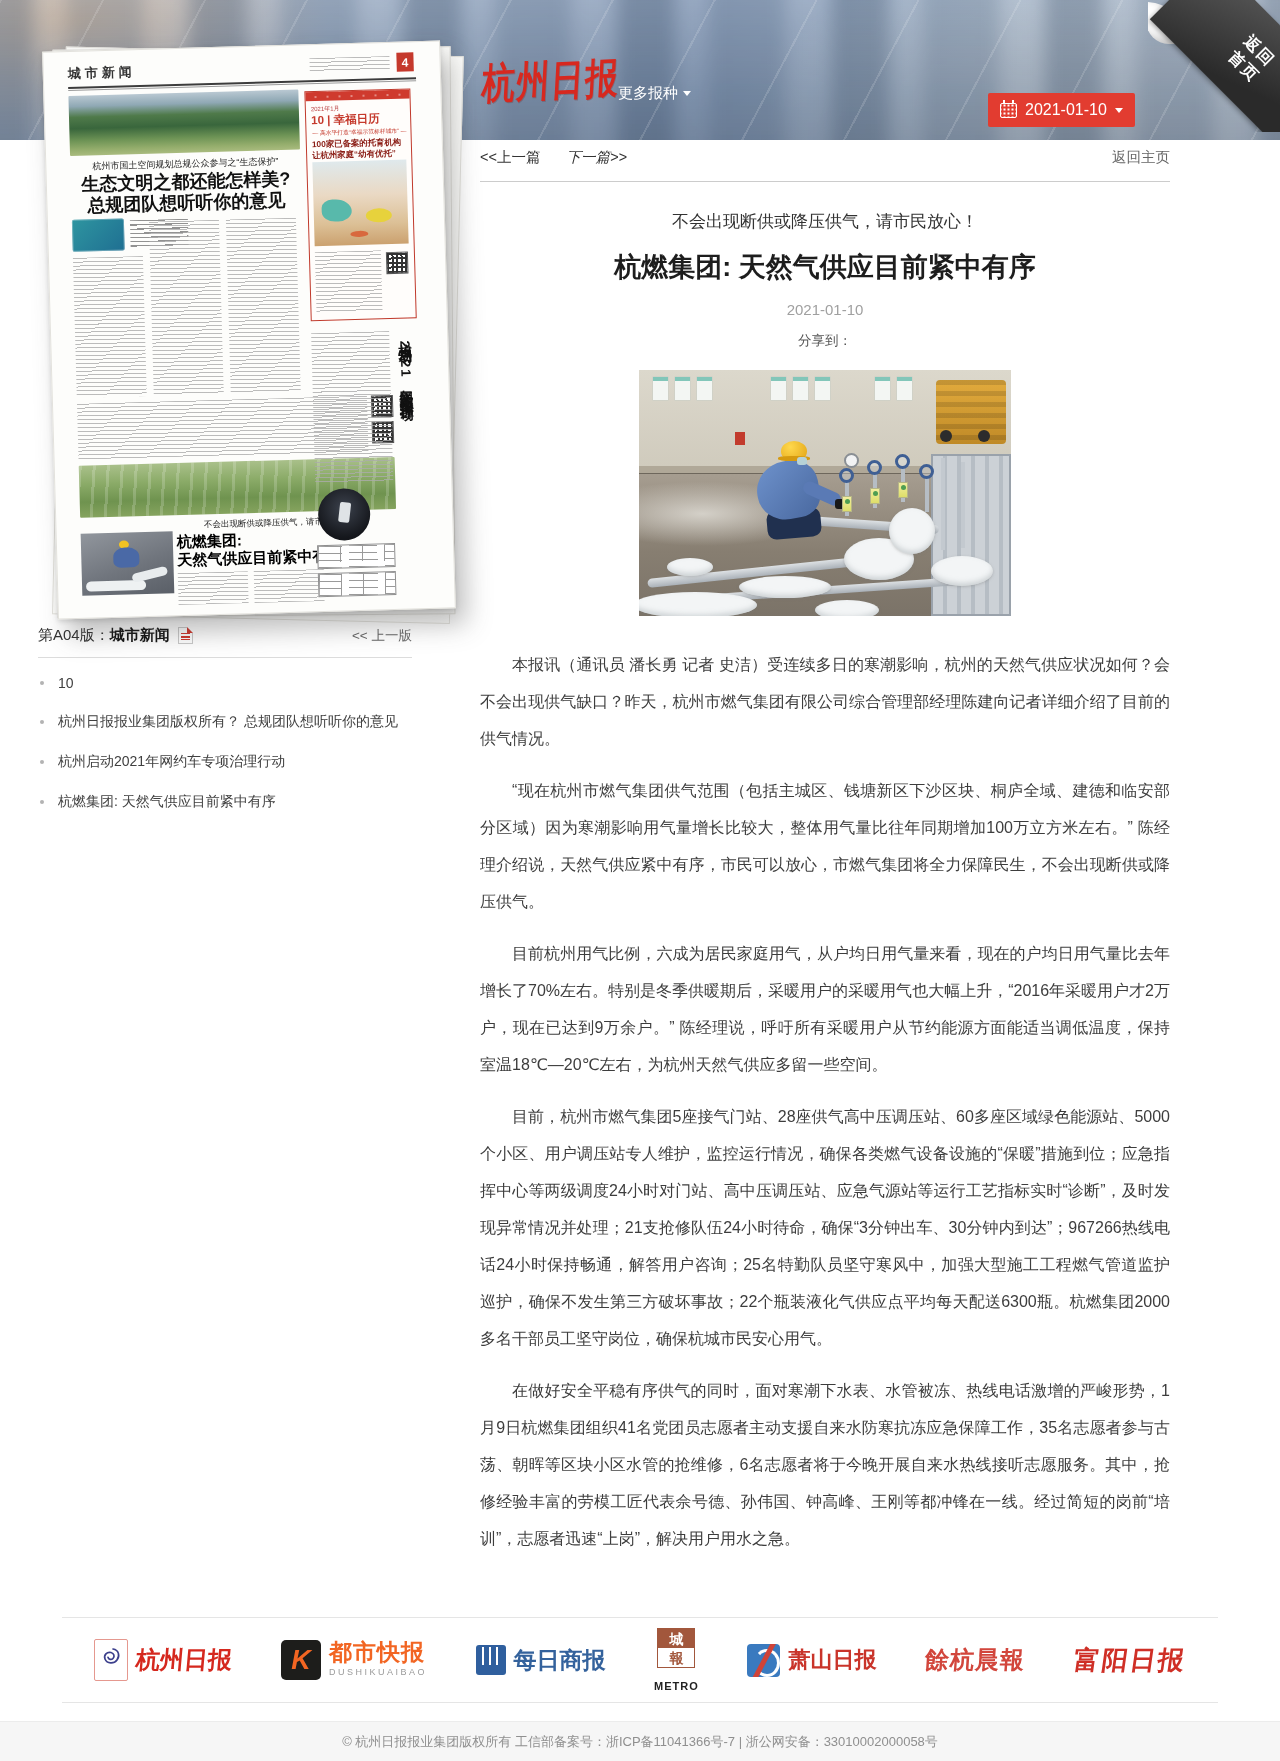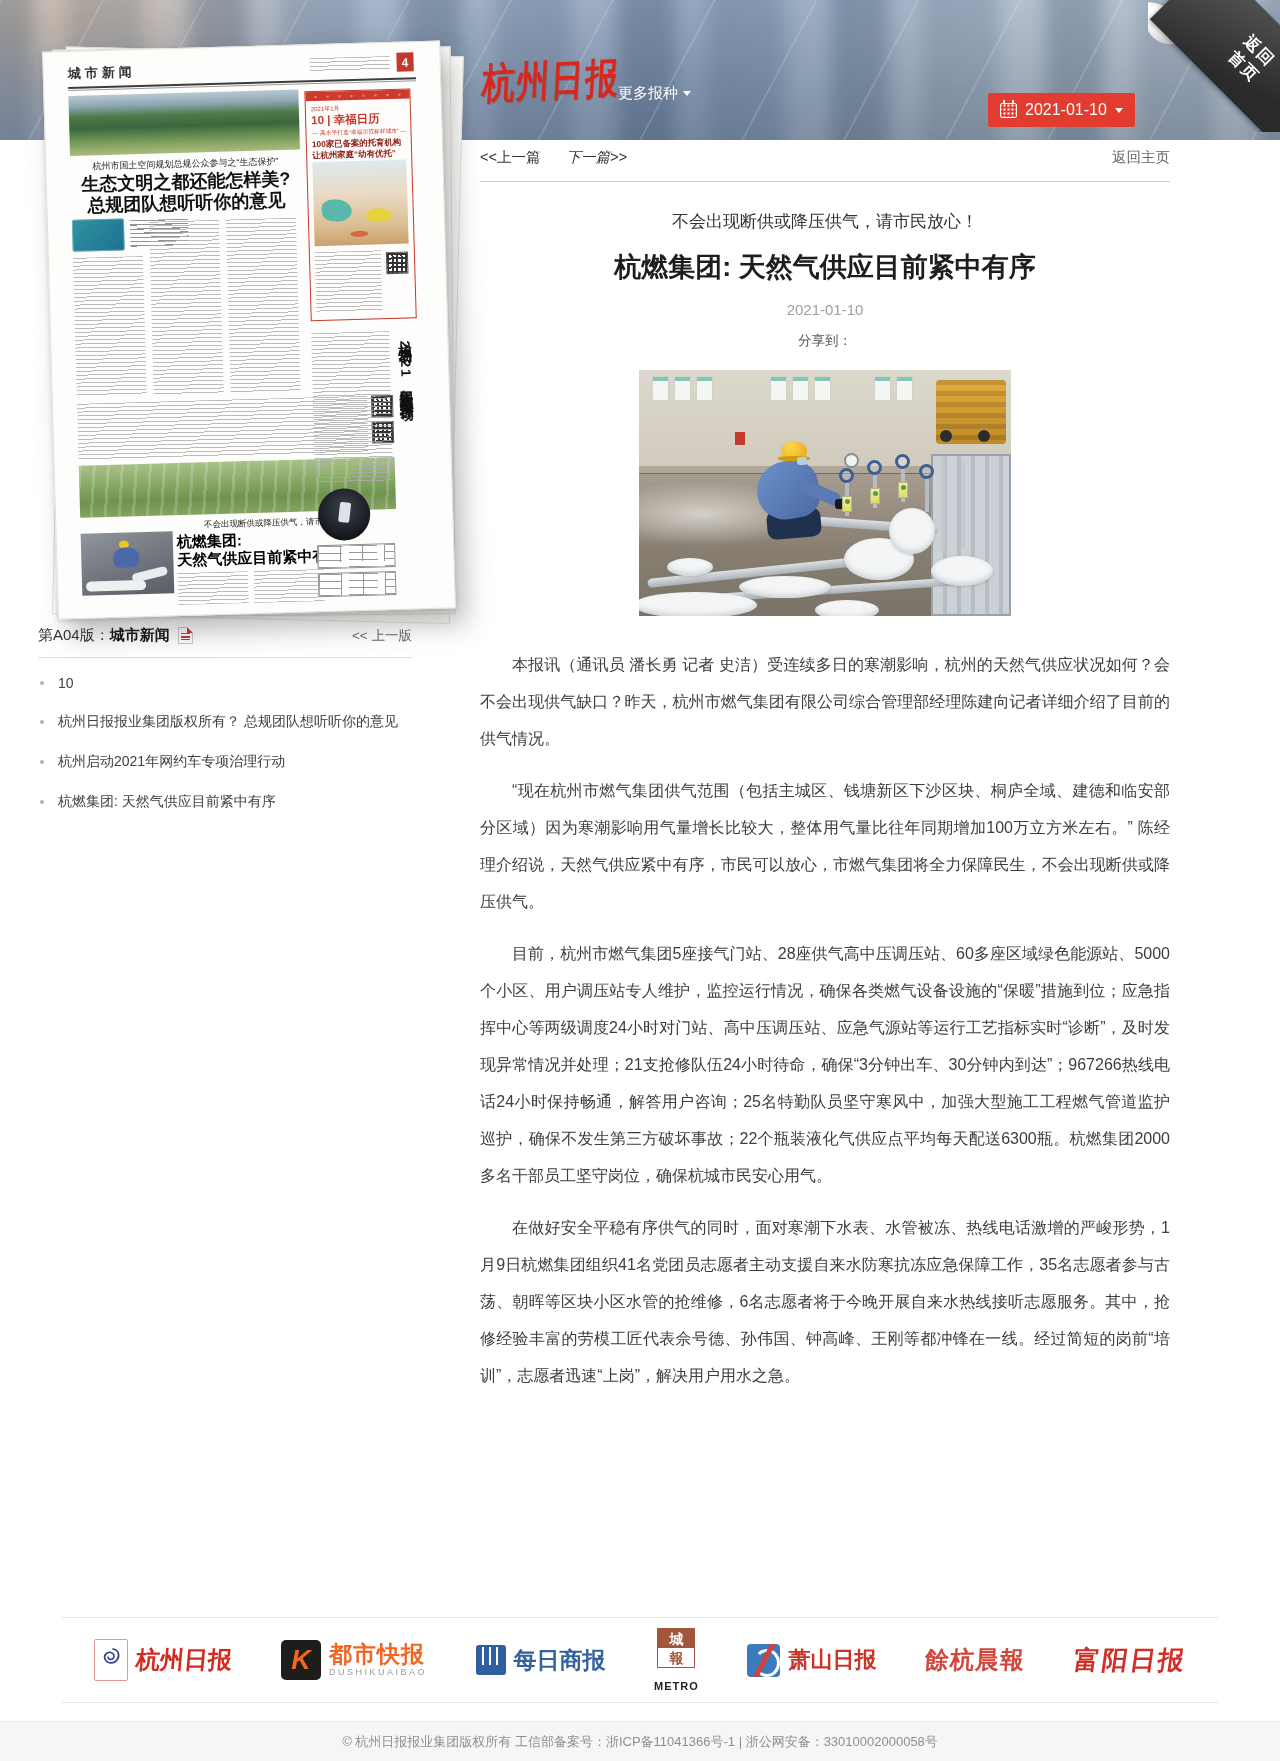--- a/index.html
+++ b/index.html
@@ -172,21 +172,21 @@
   
   .brands { left:62px; top:1617px; width:1156px; height:86px; border-top:1px solid #e5e5e5; border-bottom:1px solid #e5e5e5;
     display:flex; align-items:center; justify-content:space-around; padding:0 8px; }
   .brand { display:flex; align-items:center; gap:8px; cursor:pointer; }
   .hz-box { width:34px; height:42px; border:1.5px solid #e5988f; border-radius:2px; display:flex; align-items:center; justify-content:center; }
   .cn-red { color:#d5281e; font-family:"DejaVu Serif","Liberation Serif",serif; font-weight:900; white-space:nowrap; }
   .b-hz .cn-red { font-size:24px; transform:skewX(-5deg); }
   .k-box { width:40px; height:40px; background:#1d1d1b; border-radius:5px; color:#f26522; font-size:27px; font-weight:900;
     font-style:italic; display:flex; align-items:center; justify-content:center; }
   .dskb-col { display:flex; flex-direction:column; line-height:1.05; }
-  .dskb-cn { color:#f26522; font-size:23px; font-weight:900; letter-spacing:1px; white-space:nowrap; }
+  .dskb-cn { color:#f26522; font-size:23px; font-weight:900; letter-spacing:1px; white-space:nowrap;font-family:Liberation Mono, monospace; }
   .dskb-en { color:#9a9a9a; font-size:9px; letter-spacing:2.5px; margin-top:2px; }
   .ms-box { width:30px; height:30px; background:#2f5f9e; border-radius:3px;
     background-image:linear-gradient(90deg, transparent 6px, #fff 6px 8px, transparent 8px 13px, #fff 13px 15px, transparent 15px 20px, #fff 20px 22px, transparent 22px);
     background-size:100% 60%; background-repeat:no-repeat; background-position:0 20%; }
   .ms-txt { color:#34629c; font-size:23px; font-weight:900; font-family:"DejaVu Serif","Liberation Serif",serif; white-space:nowrap; }
   .metro-col { display:flex; flex-direction:column; align-items:center; line-height:1; }
   .metro-box { width:38px; height:40px; border:1px solid #a2573c; display:flex; flex-direction:column; }
   .metro-top { flex:1; background:#a2573c; color:#fff; font-size:14px; font-weight:bold; display:flex; align-items:center; justify-content:center; }
   .metro-bot { flex:1; background:#fff; color:#a2573c; font-size:14px; font-weight:bold; display:flex; align-items:center; justify-content:center; }
   .metro-en { font-size:11px; font-weight:800; color:#222; letter-spacing:1px; margin-top:13px; }
@@ -359,20 +359,21 @@
       <div class="handle" style="left:280px;top:94px"></div>
       <div class="vtag" style="left:203px;top:126px"></div>
       <div class="vtag" style="left:231px;top:118px"></div>
       <div class="vtag" style="left:259px;top:112px"></div>
       <div class="gauge"></div>
     </div>
 
     <div class="a-body">
       <p>本报讯（通讯员 潘长勇 记者 史洁）受连续多日的寒潮影响，杭州的天然气供应状况如何？会不会出现供气缺口？昨天，杭州市燃气集团有限公司综合管理部经理陈建向记者详细介绍了目前的供气情况。</p>
       <p>“现在杭州市燃气集团供气范围（包括主城区、钱塘新区下沙区块、桐庐全域、建德和临安部分区域）因为寒潮影响用气量增长比较大，整体用气量比往年同期增加100万立方米左右。” 陈经理介绍说，天然气供应紧中有序，市民可以放心，市燃气集团将全力保障民生，不会出现断供或降压供气。</p>
+      <p>目前杭州用气比例，六成为居民家庭用气，从户均日用气量来看，现在的户均日用气量比去年增长了70%左右。特别是冬季供暖期后，采暖用户的采暖用气也大幅上升，“2016年采暖用户才2万户，现在已达到9万余户。” 陈经理说，呼吁所有采暖用户从节约能源方面能适当调低温度，保持室温18℃—20℃左右，为杭州天然气供应多留一些空间。</p>
       <p>目前，杭州市燃气集团5座接气门站、28座供气高中压调压站、60多座区域绿色能源站、5000个小区、用户调压站专人维护，监控运行情况，确保各类燃气设备设施的“保暖”措施到位；应急指挥中心等两级调度24小时对门站、高中压调压站、应急气源站等运行工艺指标实时“诊断”，及时发现异常情况并处理；21支抢修队伍24小时待命，确保“3分钟出车、30分钟内到达”；967266热线电话24小时保持畅通，解答用户咨询；25名特勤队员坚守寒风中，加强大型施工工程燃气管道监护巡护，确保不发生第三方破坏事故；22个瓶装液化气供应点平均每天配送6300瓶。杭燃集团2000多名干部员工坚守岗位，确保杭城市民安心用气。</p>
       <p>在做好安全平稳有序供气的同时，面对寒潮下水表、水管被冻、热线电话激增的严峻形势，1月9日杭燃集团组织41名党团员志愿者主动支援自来水防寒抗冻应急保障工作，35名志愿者参与古荡、朝晖等区块小区水管的抢维修，6名志愿者将于今晚开展自来水热线接听志愿服务。其中，抢修经验丰富的劳模工匠代表佘号德、孙伟国、钟高峰、王刚等都冲锋在一线。经过简短的岗前“培训”，志愿者迅速“上岗”，解决用户用水之急。</p>
     </div>
   </div>
 
   <div class="abs brands">
     <div class="brand b-hz">
       <span class="hz-box">
         <svg width="24" height="30" viewBox="0 0 24 30">
             <path d="M14 4 C20 5 21 11 18 15 C15 19 8 19 6 14 C4.5 10 8 6.5 12 7.5 C15 8.3 16 11.5 14 13.5 C12.3 15.2 9.5 14.5 9 12.3" fill="none" stroke="#3b3f8c" stroke-width="1.7" stroke-linecap="round"></path>
@@ -406,16 +407,16 @@
     </div>
     <div class="brand b-yh">
       <span class="cn-red">餘杭晨報</span>
     </div>
     <div class="brand b-fy">
       <span class="cn-red">富阳日报</span>
     </div>
   </div>
 
   <div class="abs copy-bar">
-    <span>© 杭州日报报业集团版权所有 工信部备案号：浙ICP备11041366号-1 | 浙公网安备：33010002000058号</span>
+    <span>© 杭州日报报业集团版权所有 工信部备案号：浙ICP备11041366号-7 | 浙公网安备：33010002000058号</span>
   </div>
 
 </div>
 
 </body></html>

